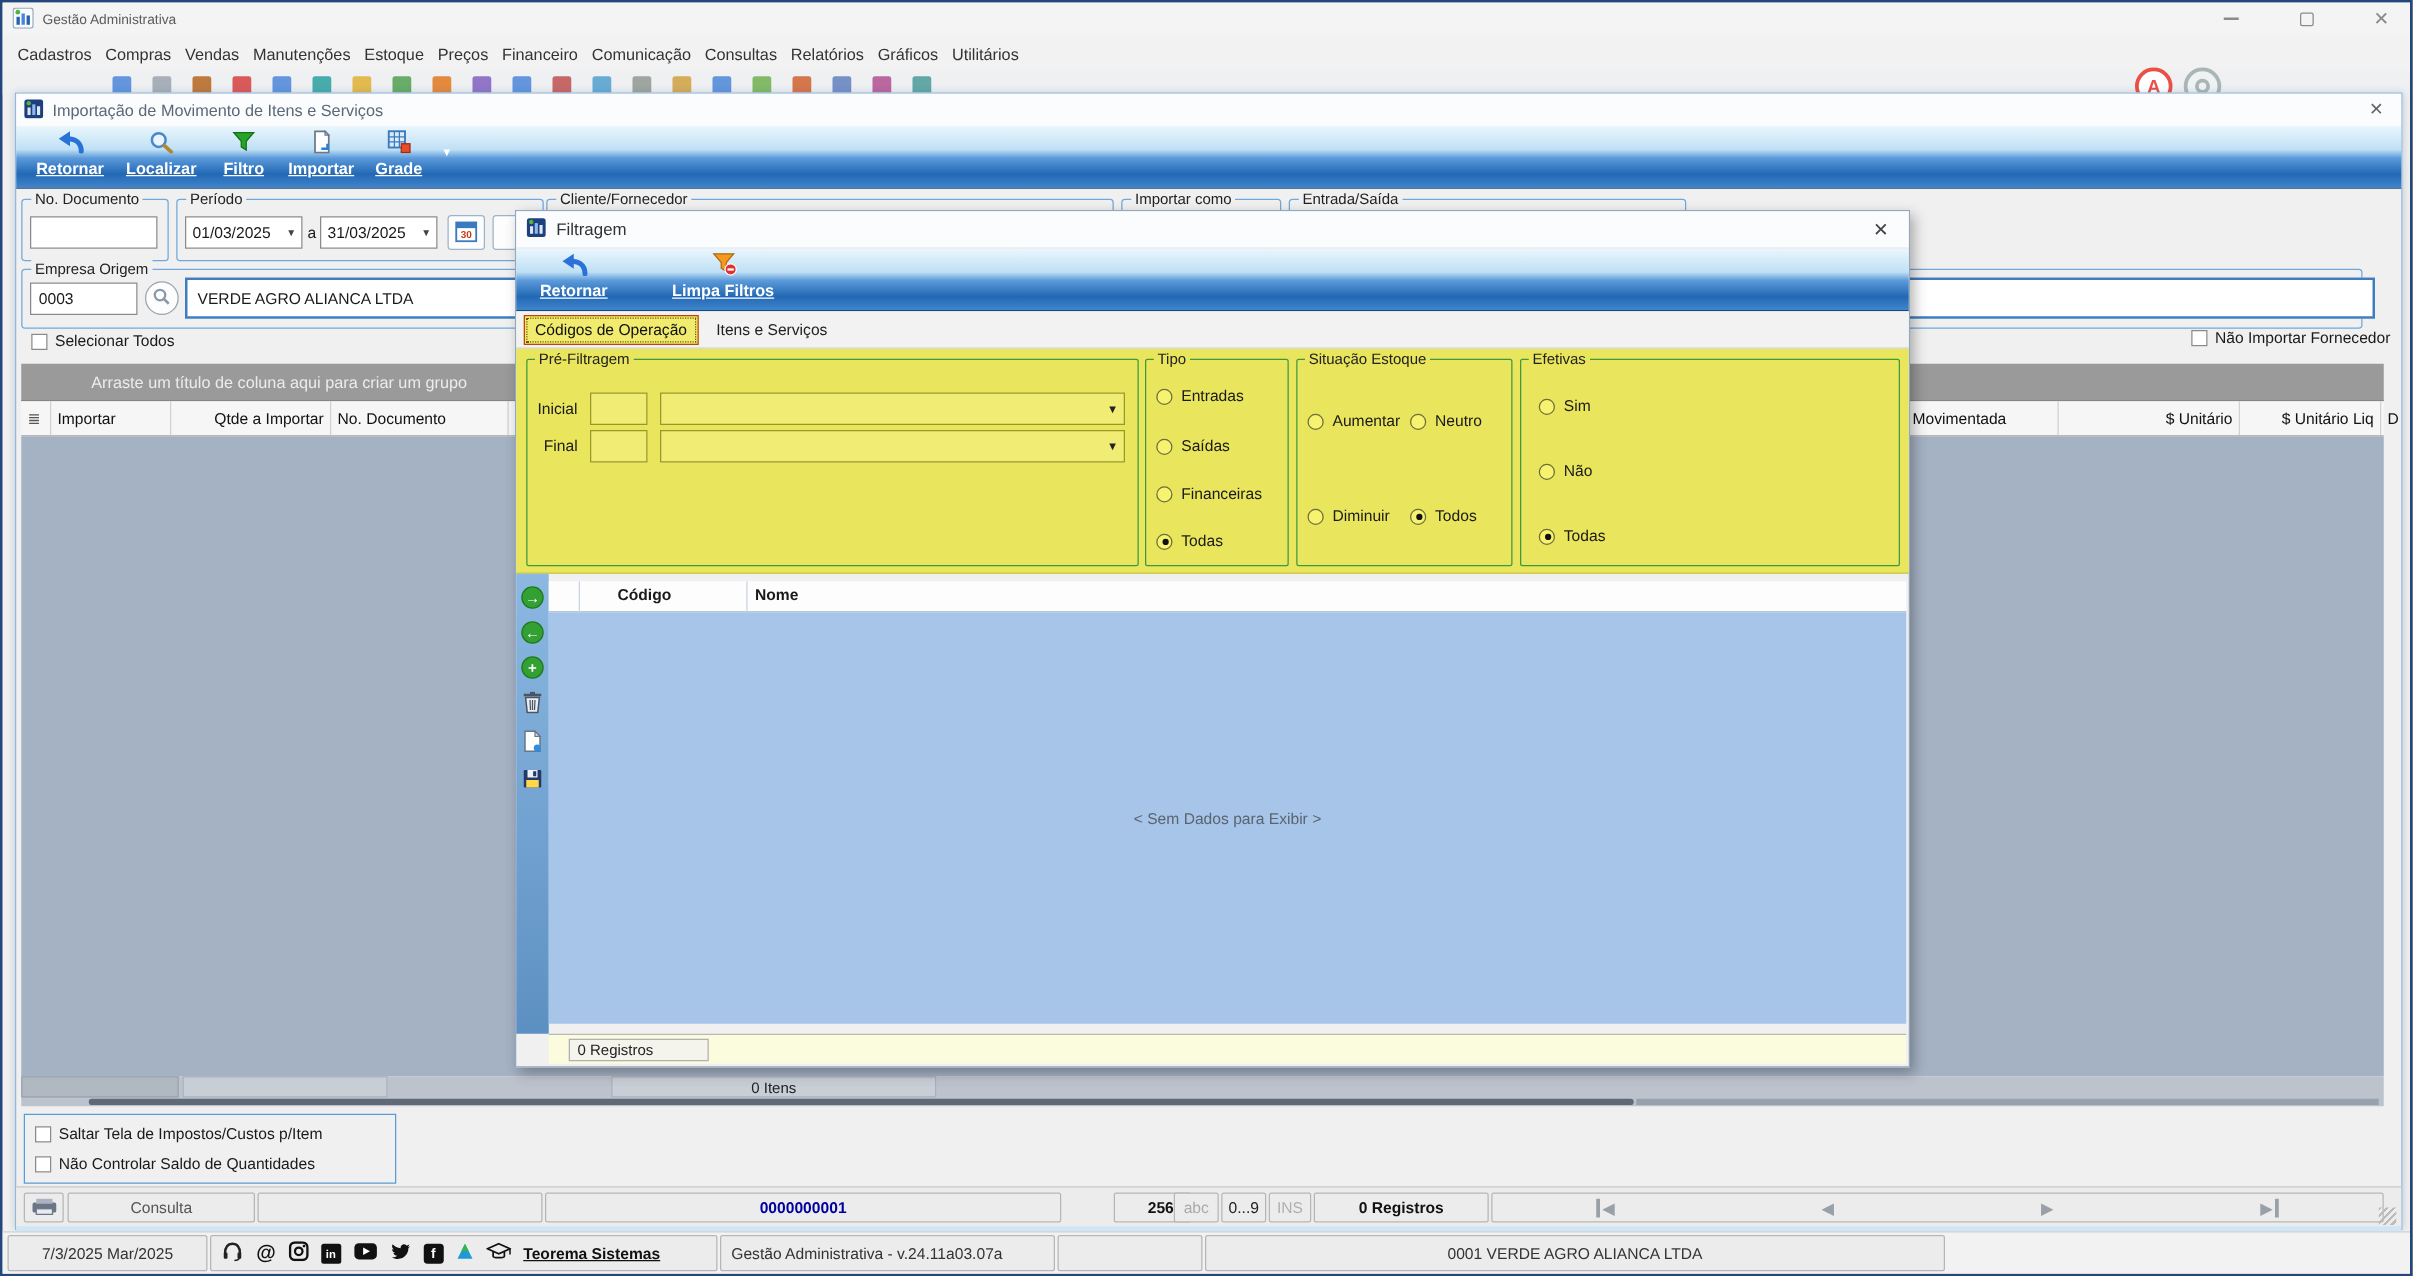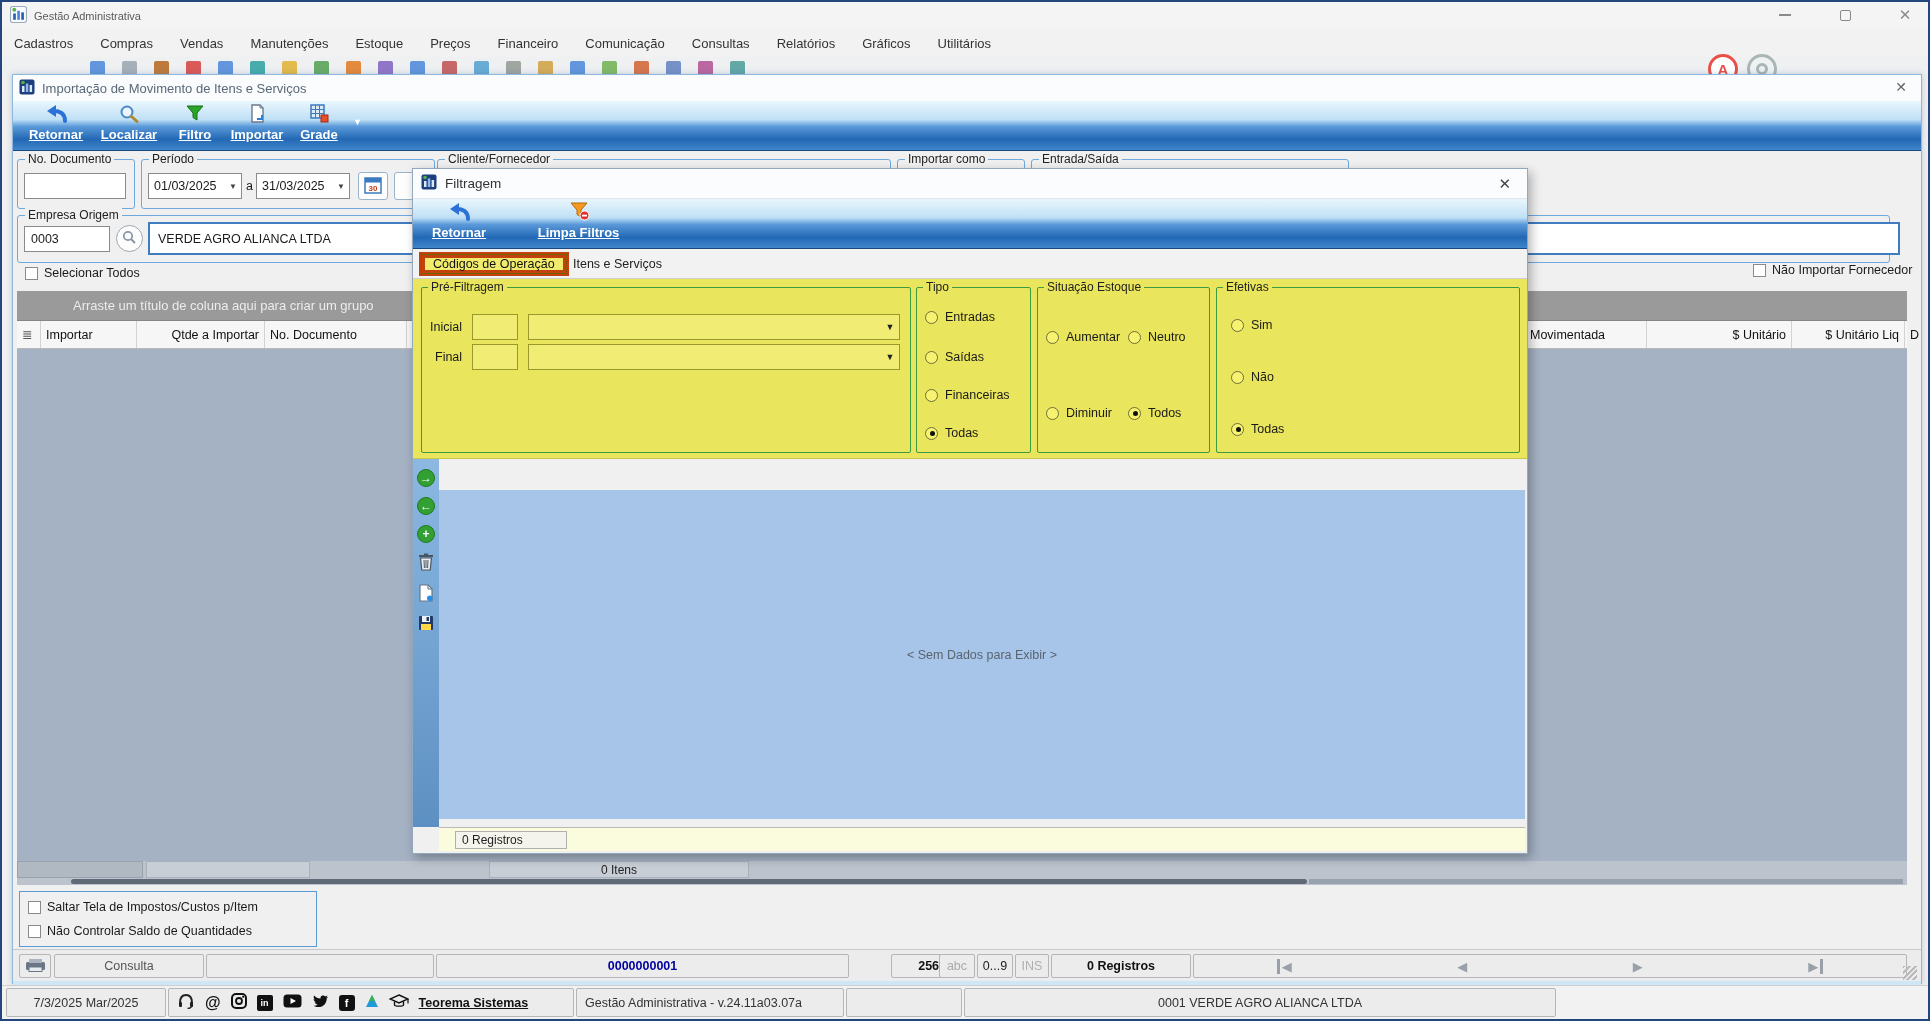--- a/index.html
+++ b/index.html
@@ -9,21 +9,21 @@
             border:2px solid #23477c; overflow:hidden; }
   .abs { position:absolute; }
 
   
   .titlebar { position:absolute; left:0; top:0; width:100%; height:27px; background:#f4f4f4;
               display:flex; align-items:center; padding-left:8px; gap:7px; }
   .titlebar .t { color:#5b5b5b; font-size:11px; }
   .wincontrols { position:absolute; right:10px; top:4px; display:flex; gap:34px; align-items:center; }
   .wc { width:26px; height:18px; display:flex; align-items:center; justify-content:center; color:#8a8a8a; }
   .menubar { position:absolute; left:0; top:27px; width:100%; height:28px; background:#f2f2f2;
-             display:flex; align-items:center; padding-left:12px; gap:27px; }
+             display:flex; align-items:center; padding-left:12px; gap:11px; }
   .menubar span { color:#333; font-size:13px; }
   .iconstrip { position:absolute; left:0; top:55px; width:100%; height:19px; background:#eef0f2;
                display:flex; gap:17px; padding-left:88px; overflow:hidden; }
   .iconstrip i { width:15px; height:26px; margin-top:4px; border-radius:2px; opacity:.85; }
 
   
   .gb { position:absolute; border:1px solid #6fa8dc; border-radius:3px; }
   .gb > .lbl { position:absolute; top:-8px; left:7px; background:#f0f0f0; padding:0 3px;
                font-size:12px; color:#222; white-space:nowrap; }
   .gbg { position:absolute; border:1px solid #3c9a40; border-radius:2px; }
@@ -64,21 +64,21 @@
 
   
   .dialog { position:absolute; left:410px; top:166px; width:1116px; height:686px;
             background:#f0f0f0; border:1px solid #93a8bd; box-shadow:3px 4px 10px rgba(0,0,0,.3); z-index:20; }
   .dtitle { position:absolute; left:0; top:0; width:100%; height:30px; background:#fafcfe;
             display:flex; align-items:center; gap:8px; padding-left:8px; border-bottom:1px solid #e2e6ea; }
   .dtitle .t { color:#333; font-size:13.5px; }
   .tabstrip { position:absolute; left:0; top:80px; width:100%; height:30px; background:#f2f2f2;
               border-bottom:1px solid #cfcfcf; }
   .tab-active { position:absolute; left:6px; top:3px; height:24px; padding:0 8px; background:#f1ec6d;
-                border:6px solid #c2410c; outline:1px dotted #6b5e00; outline-offset:-3px;
+                border:1px solid #c2410c; outline:1px dotted #6b5e00; outline-offset:-3px;
                 display:flex; align-items:center; font-size:12.5px; color:#111; }
   .tab-idle { position:absolute; left:152px; top:3px; height:24px; padding:0 8px;
               display:flex; align-items:center; font-size:12.5px; color:#222; }
   .yellow { position:absolute; left:0; top:110px; width:100%; height:180px; background:#e9e55c;
             border-bottom:1px solid #c9c545; }
   .ybox { background:#f0ec74; border:1px solid #99992a; }
   .ycombo { position:absolute; background:#f0ec74; border:1px solid #99992a; display:flex; align-items:center; }
   .ycombo .car { margin-left:auto; width:18px; text-align:center; color:#222; font-size:9px; }
   .sidebar { position:absolute; left:0; top:290px; width:26px; height:368px;
              background:linear-gradient(180deg,#8cb8e2,#5d90c2); display:flex; flex-direction:column;
@@ -510,20 +510,26 @@
             <path d="M9 1 L9 5 L13 5 Z" fill="#dde4ea" stroke="#667788"></path>
             <circle cx="10.8" cy="14.3" r="2.8" fill="#2a8fe0"></circle>
           </svg></span>
       <span><svg width="16" height="16">
             <rect x="1" y="1" width="14" height="14" rx="1" fill="#223a66"></rect>
             <rect x="4" y="1" width="8" height="6" fill="#eef2f8"></rect>
             <rect x="8.5" y="2" width="2.5" height="4" fill="#223a66"></rect>
             <rect x="3" y="9" width="10" height="6" fill="#ffd84a"></rect>
           </svg></span>
     </div>
+    <div class="dgrid-head">
+      <span class="abs" style="left:55px;top:4px;font-weight:bold;">Código</span>
+      <span class="abs" style="left:165px;top:4px;font-weight:bold;">Nome</span>
+      <span class="abs" style="left:24px;top:0;width:1px;height:25px;background:#c8d4e2;"></span>
+      <span class="abs" style="left:158px;top:0;width:1px;height:25px;background:#c8d4e2;"></span>
+    </div>
     <div class="dgrid-body">
       <span style="color:#5a6570;font-size:12.5px;">&lt; Sem Dados para Exibir &gt;</span>
     </div>
     <div class="dfoot">
       <div style="margin-left:16px;width:112px;height:18px;border:1px solid #b0b0b0;background:#f4f4ec;display:flex;align-items:center;padding-left:6px;font-size:12px;color:#222;">
         <span>0 Registros</span>
       </div>
     </div>
   </div>
 

